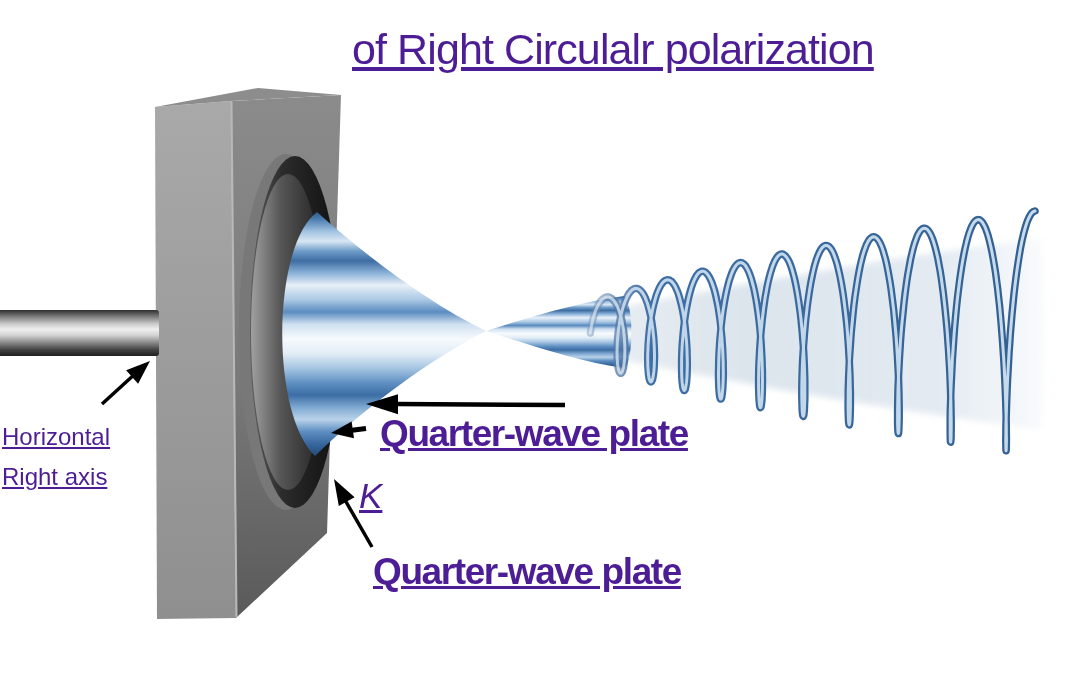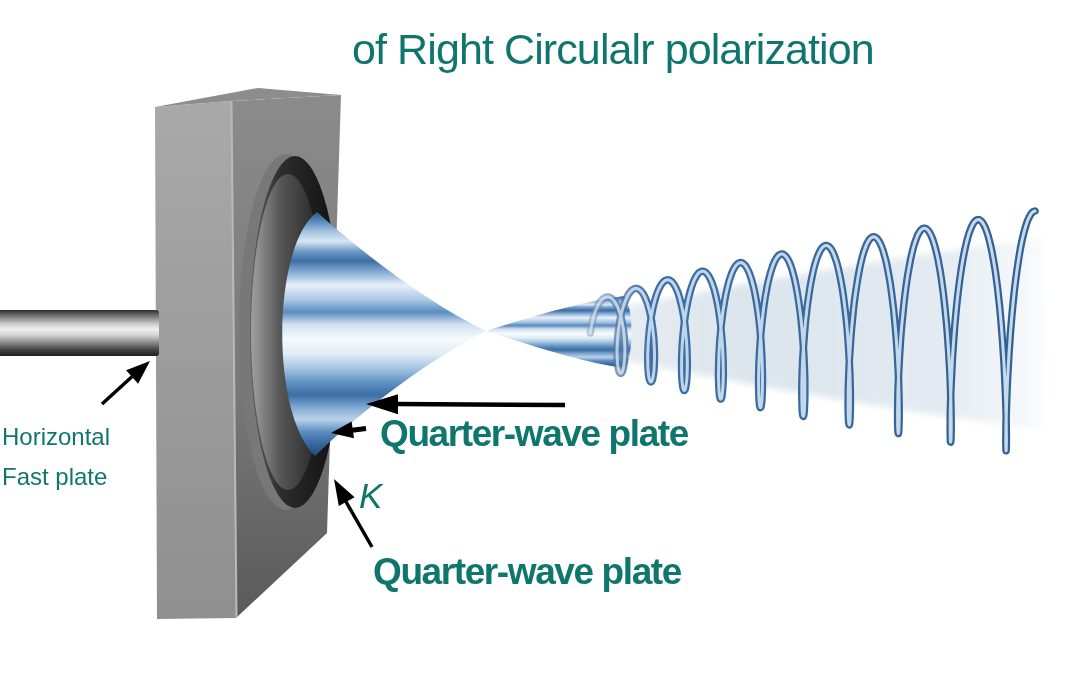--- a/index.html
+++ b/index.html
@@ -1,21 +1,21 @@
 <!DOCTYPE html>
 <html><head>
 <meta charset="utf-8">
 <style>
   html,body{margin:0;padding:0;background:#fff;}
   .stage{
     position:relative;width:1080px;height:675px;background:#fff;overflow:hidden;
     font-family:"Liberation Sans",sans-serif;color:#0c0c0c;
   }
   .stage svg{position:absolute;left:0;top:0;}
-  .txt{position:absolute;white-space:nowrap;color:#0f766e;}
+  .txt{position:absolute;white-space:nowrap;color:#4c1d95;text-decoration:underline;}
   .title{left:352px;top:25px;font-size:43px;letter-spacing:-0.9px;font-weight:400;}
   .fast-axis{left:2px;top:417px;font-size:24px;line-height:40px;font-weight:400;}
   .qwp{font-weight:bold;font-size:37px;letter-spacing:-1.4px;}
   .qwp-upper{left:380px;top:413px;}
   .qwp-lower{left:373px;top:551px;}
   .k-label{left:359px;top:476px;font-size:35px;font-style:italic;font-weight:400;}
 </style>
 </head>
 <body>
 
@@ -143,21 +143,21 @@
         <line x1="372" y1="547" x2="345" y2="500" stroke-width="3.5"></line>
         <polygon points="334,479 354.6,497.3 338.8,506.1" stroke="none"></polygon>
       </g>
     </g>
   </svg>
 
   <div class="txt title">of Right Circulalr polarization</div>
 
   <div class="txt fast-axis">
     <div>Horizontal</div>
-    <div>Fast plate</div>
+    <div>Right axis</div>
   </div>
 
   <div class="txt qwp qwp-upper">Quarter-wave plate</div>
 
   <div class="txt k-label">K</div>
 
   <div class="txt qwp qwp-lower">Quarter-wave plate</div>
 
 </div>
 

